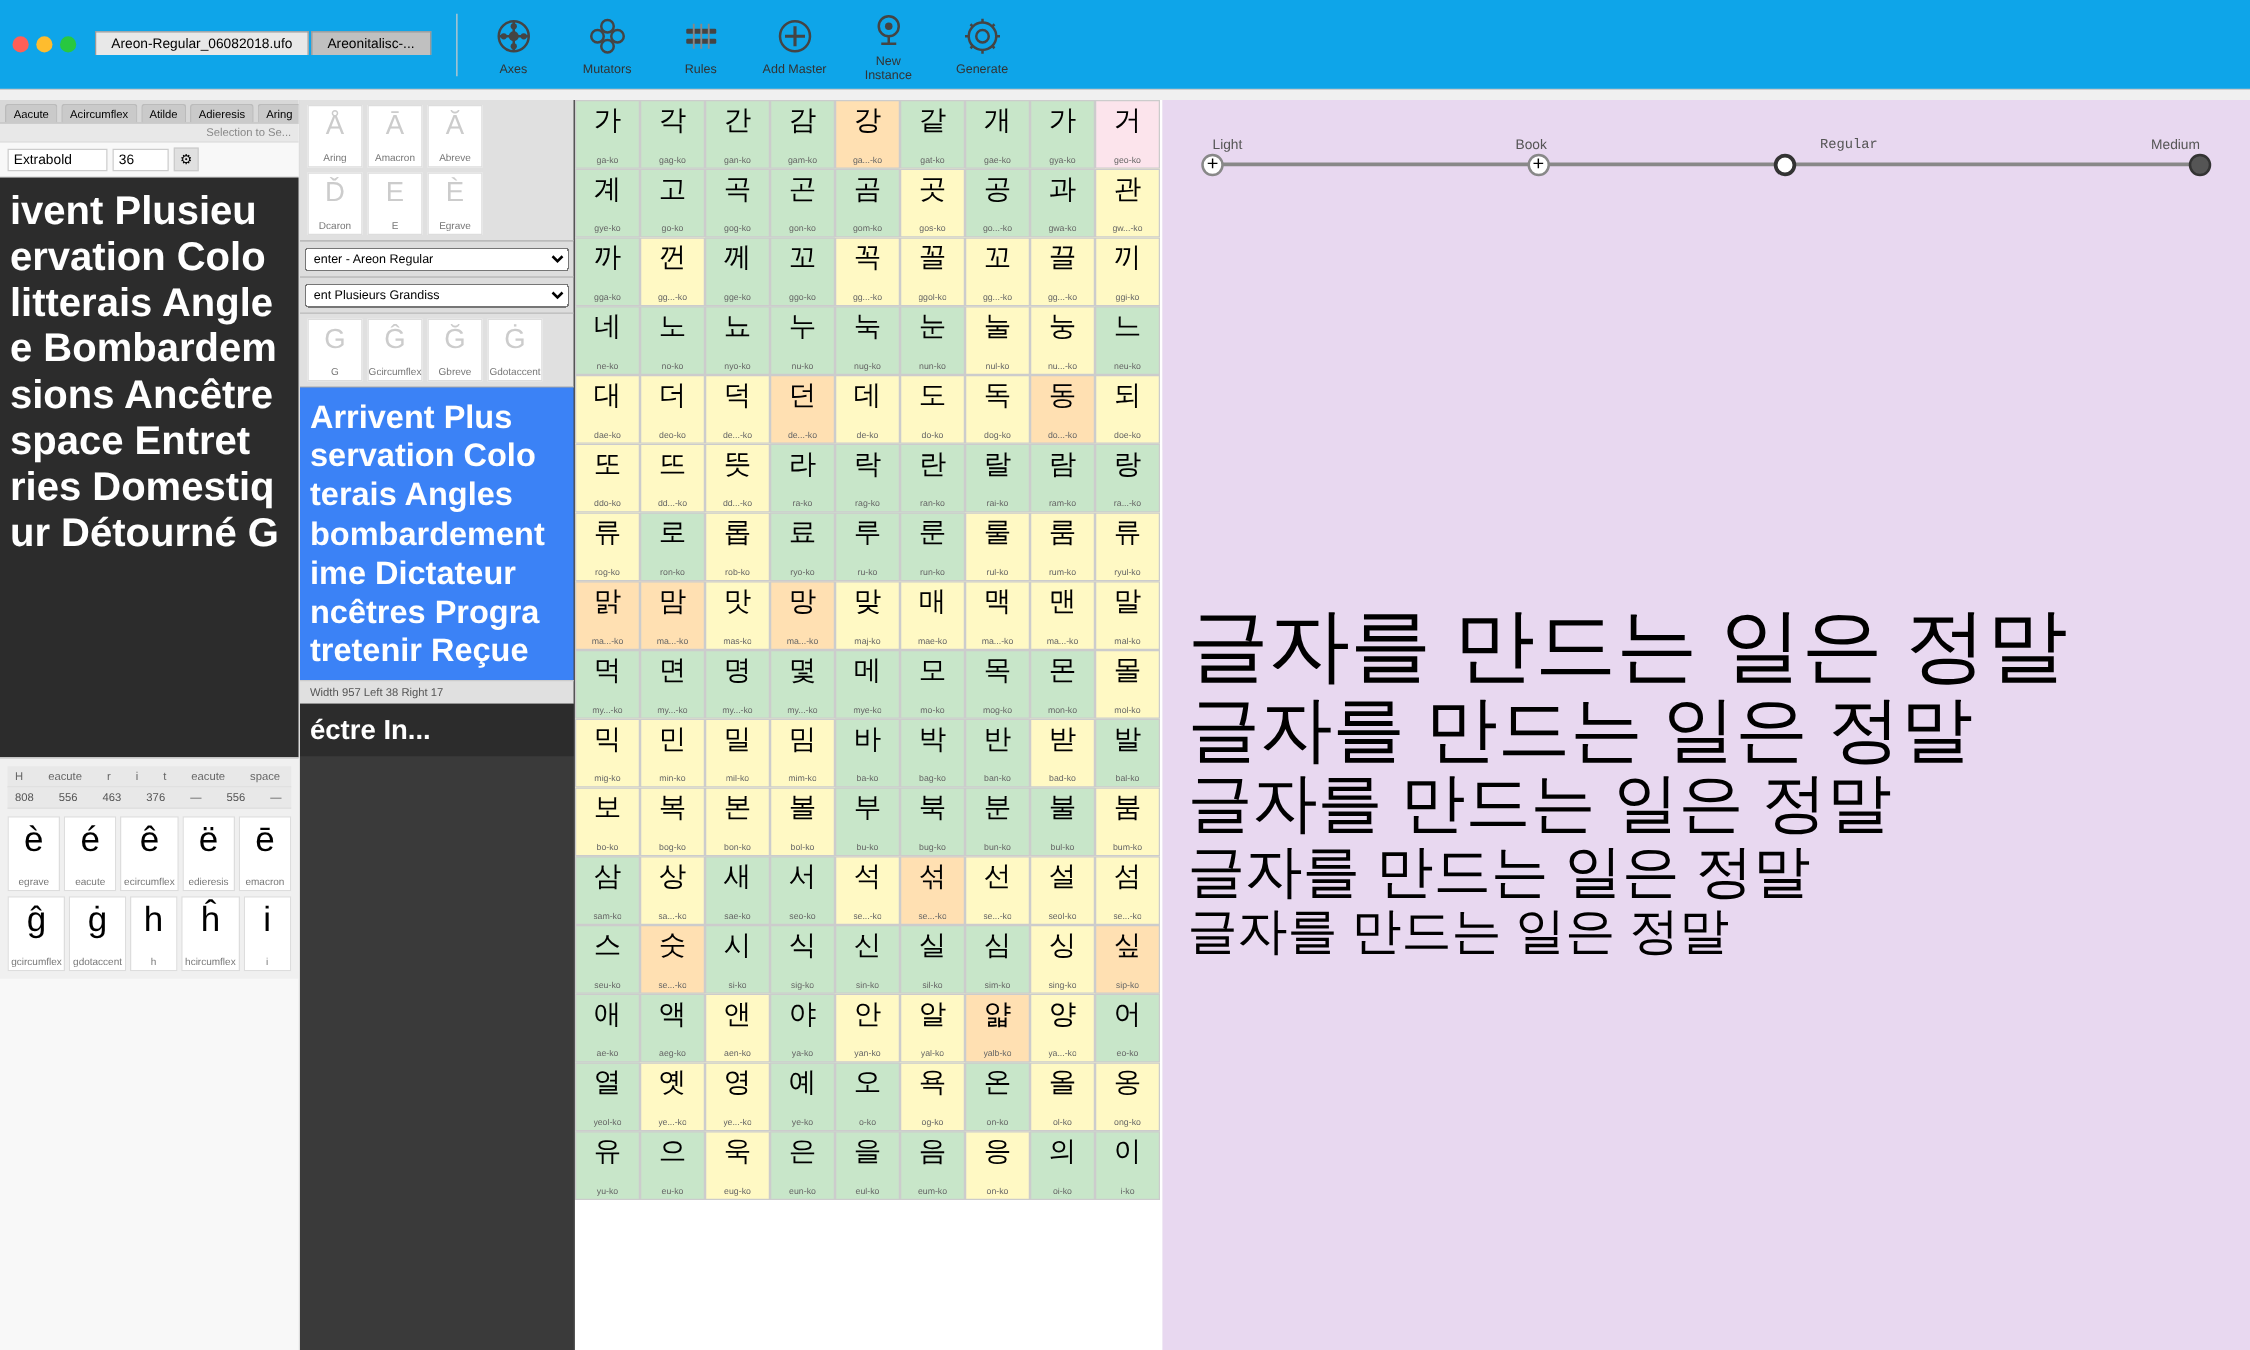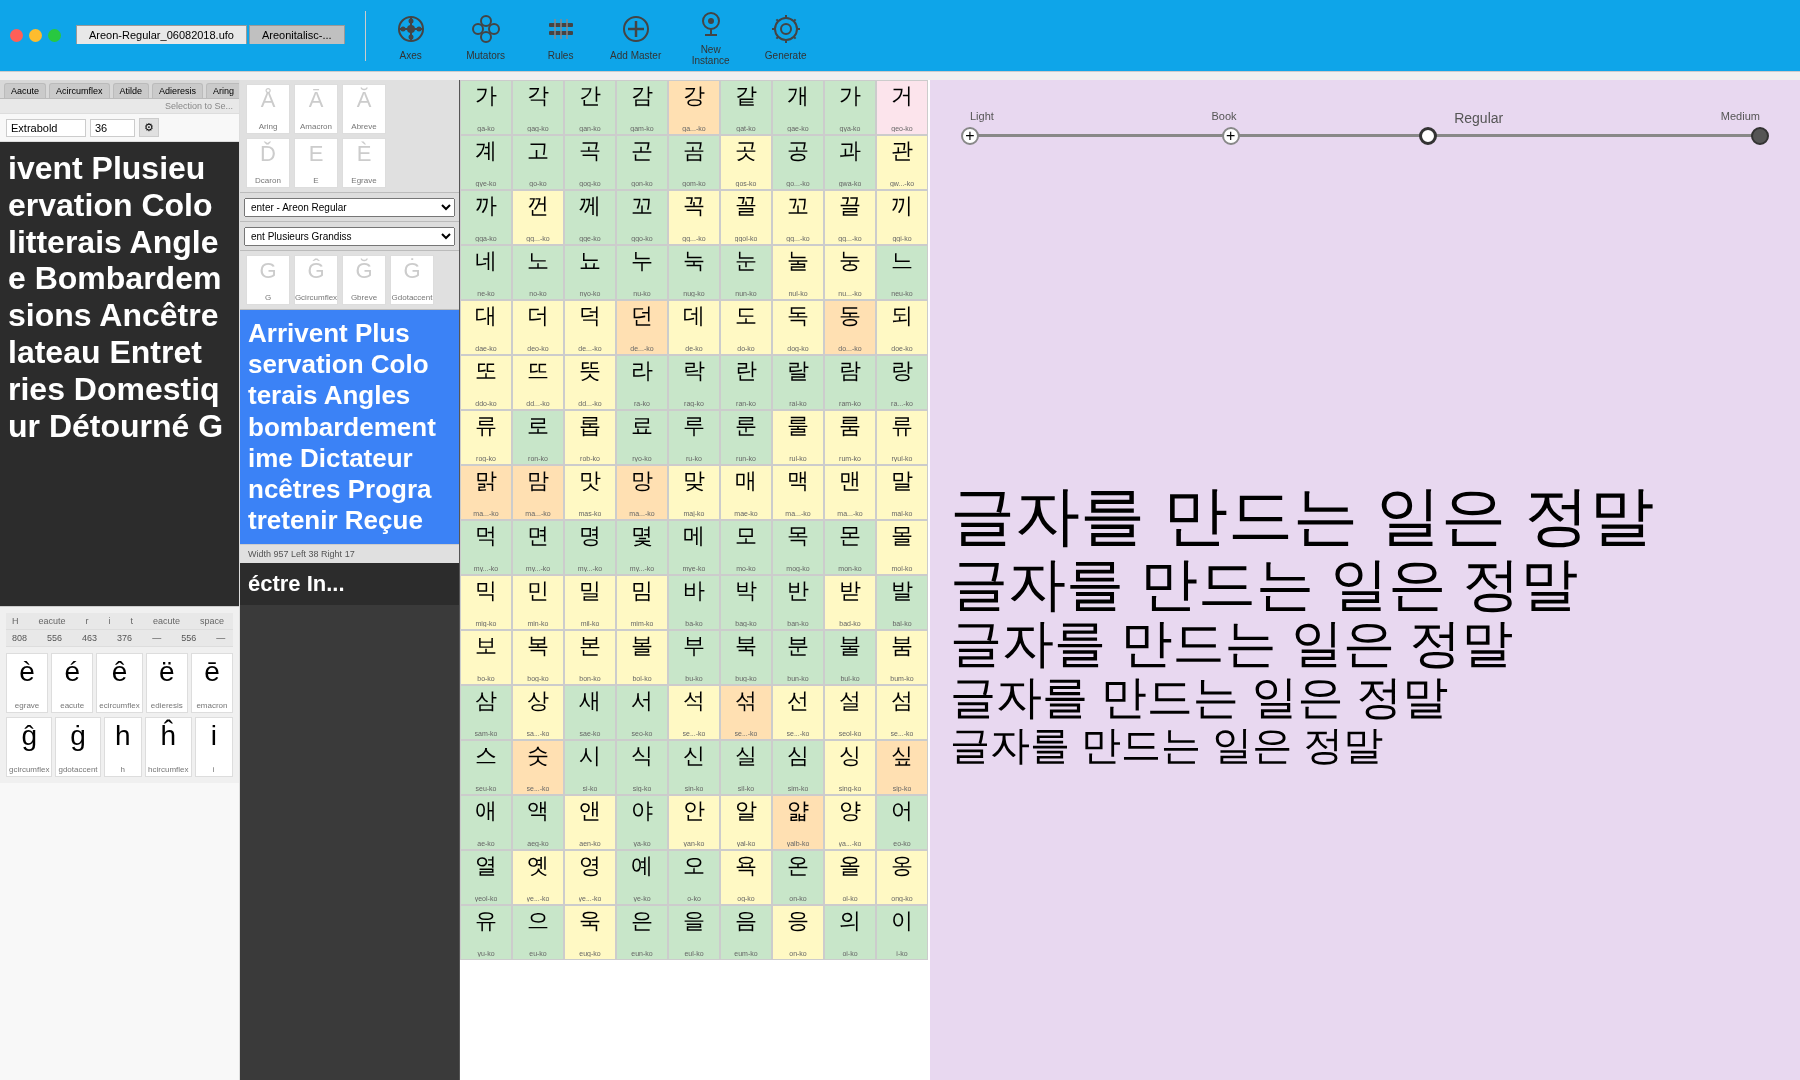--- a/index.html
+++ b/index.html
@@ -425,21 +425,21 @@
     <div class="preview-line">
       <span>litterais Angle</span>
     </div>
     <div class="preview-line">
       <span>e Bombardem</span>
     </div>
     <div class="preview-line">
       <span>sions Ancêtre</span>
     </div>
     <div class="preview-line">
-      <span>lateau Entret</span>
+      <span>space Entret</span>
     </div>
     <div class="preview-line">
       <span>ries Domestiq</span>
     </div>
     <div class="preview-line">
       <span>ur Détourné G</span>
     </div>
   </div>
 
   <div style="background:#f0f0f0; padding:6px; border-top:1px solid #ccc;">
@@ -1184,21 +1184,21 @@
 <div id="right-panel">
 
   <div id="axes-panel">
     <div style="display:flex; align-items:center; margin-bottom:30px; margin-top:10px;">
 
       <div style="position:relative; flex:1;">
 
         <div style="display:flex; justify-content:space-between; margin-bottom:8px; padding:0 20px;">
           <span style="font-size:11px; color:#555;">Light</span>
           <span style="font-size:11px; color:#555;">Book</span>
-          <span style="font-size:14px; color:#555;">Regular</span>
+          <span style="font-size:11px; color:#555;font-family:Liberation Mono, monospace;">Regular</span>
           <span style="font-size:11px; color:#555;">Medium</span>
         </div>
 
         <div style="height:3px; background:#888; margin:0 20px; position:relative;">
 
           <div style="position:absolute; left:0%; top:50%; transform:translate(-50%,-50%); width:18px; height:18px; border-radius:50%; background:white; border:2px solid #888; display:flex; align-items:center; justify-content:center; cursor:pointer;">+</div>
 
           <div style="position:absolute; left:33%; top:50%; transform:translate(-50%,-50%); width:18px; height:18px; border-radius:50%; background:white; border:2px solid #888; display:flex; align-items:center; justify-content:center; cursor:pointer;">+</div>
 
           <div style="position:absolute; left:58%; top:50%; transform:translate(-50%,-50%); width:18px; height:18px; border-radius:50%; background:white; border:3px solid #333; cursor:pointer;"></div>

